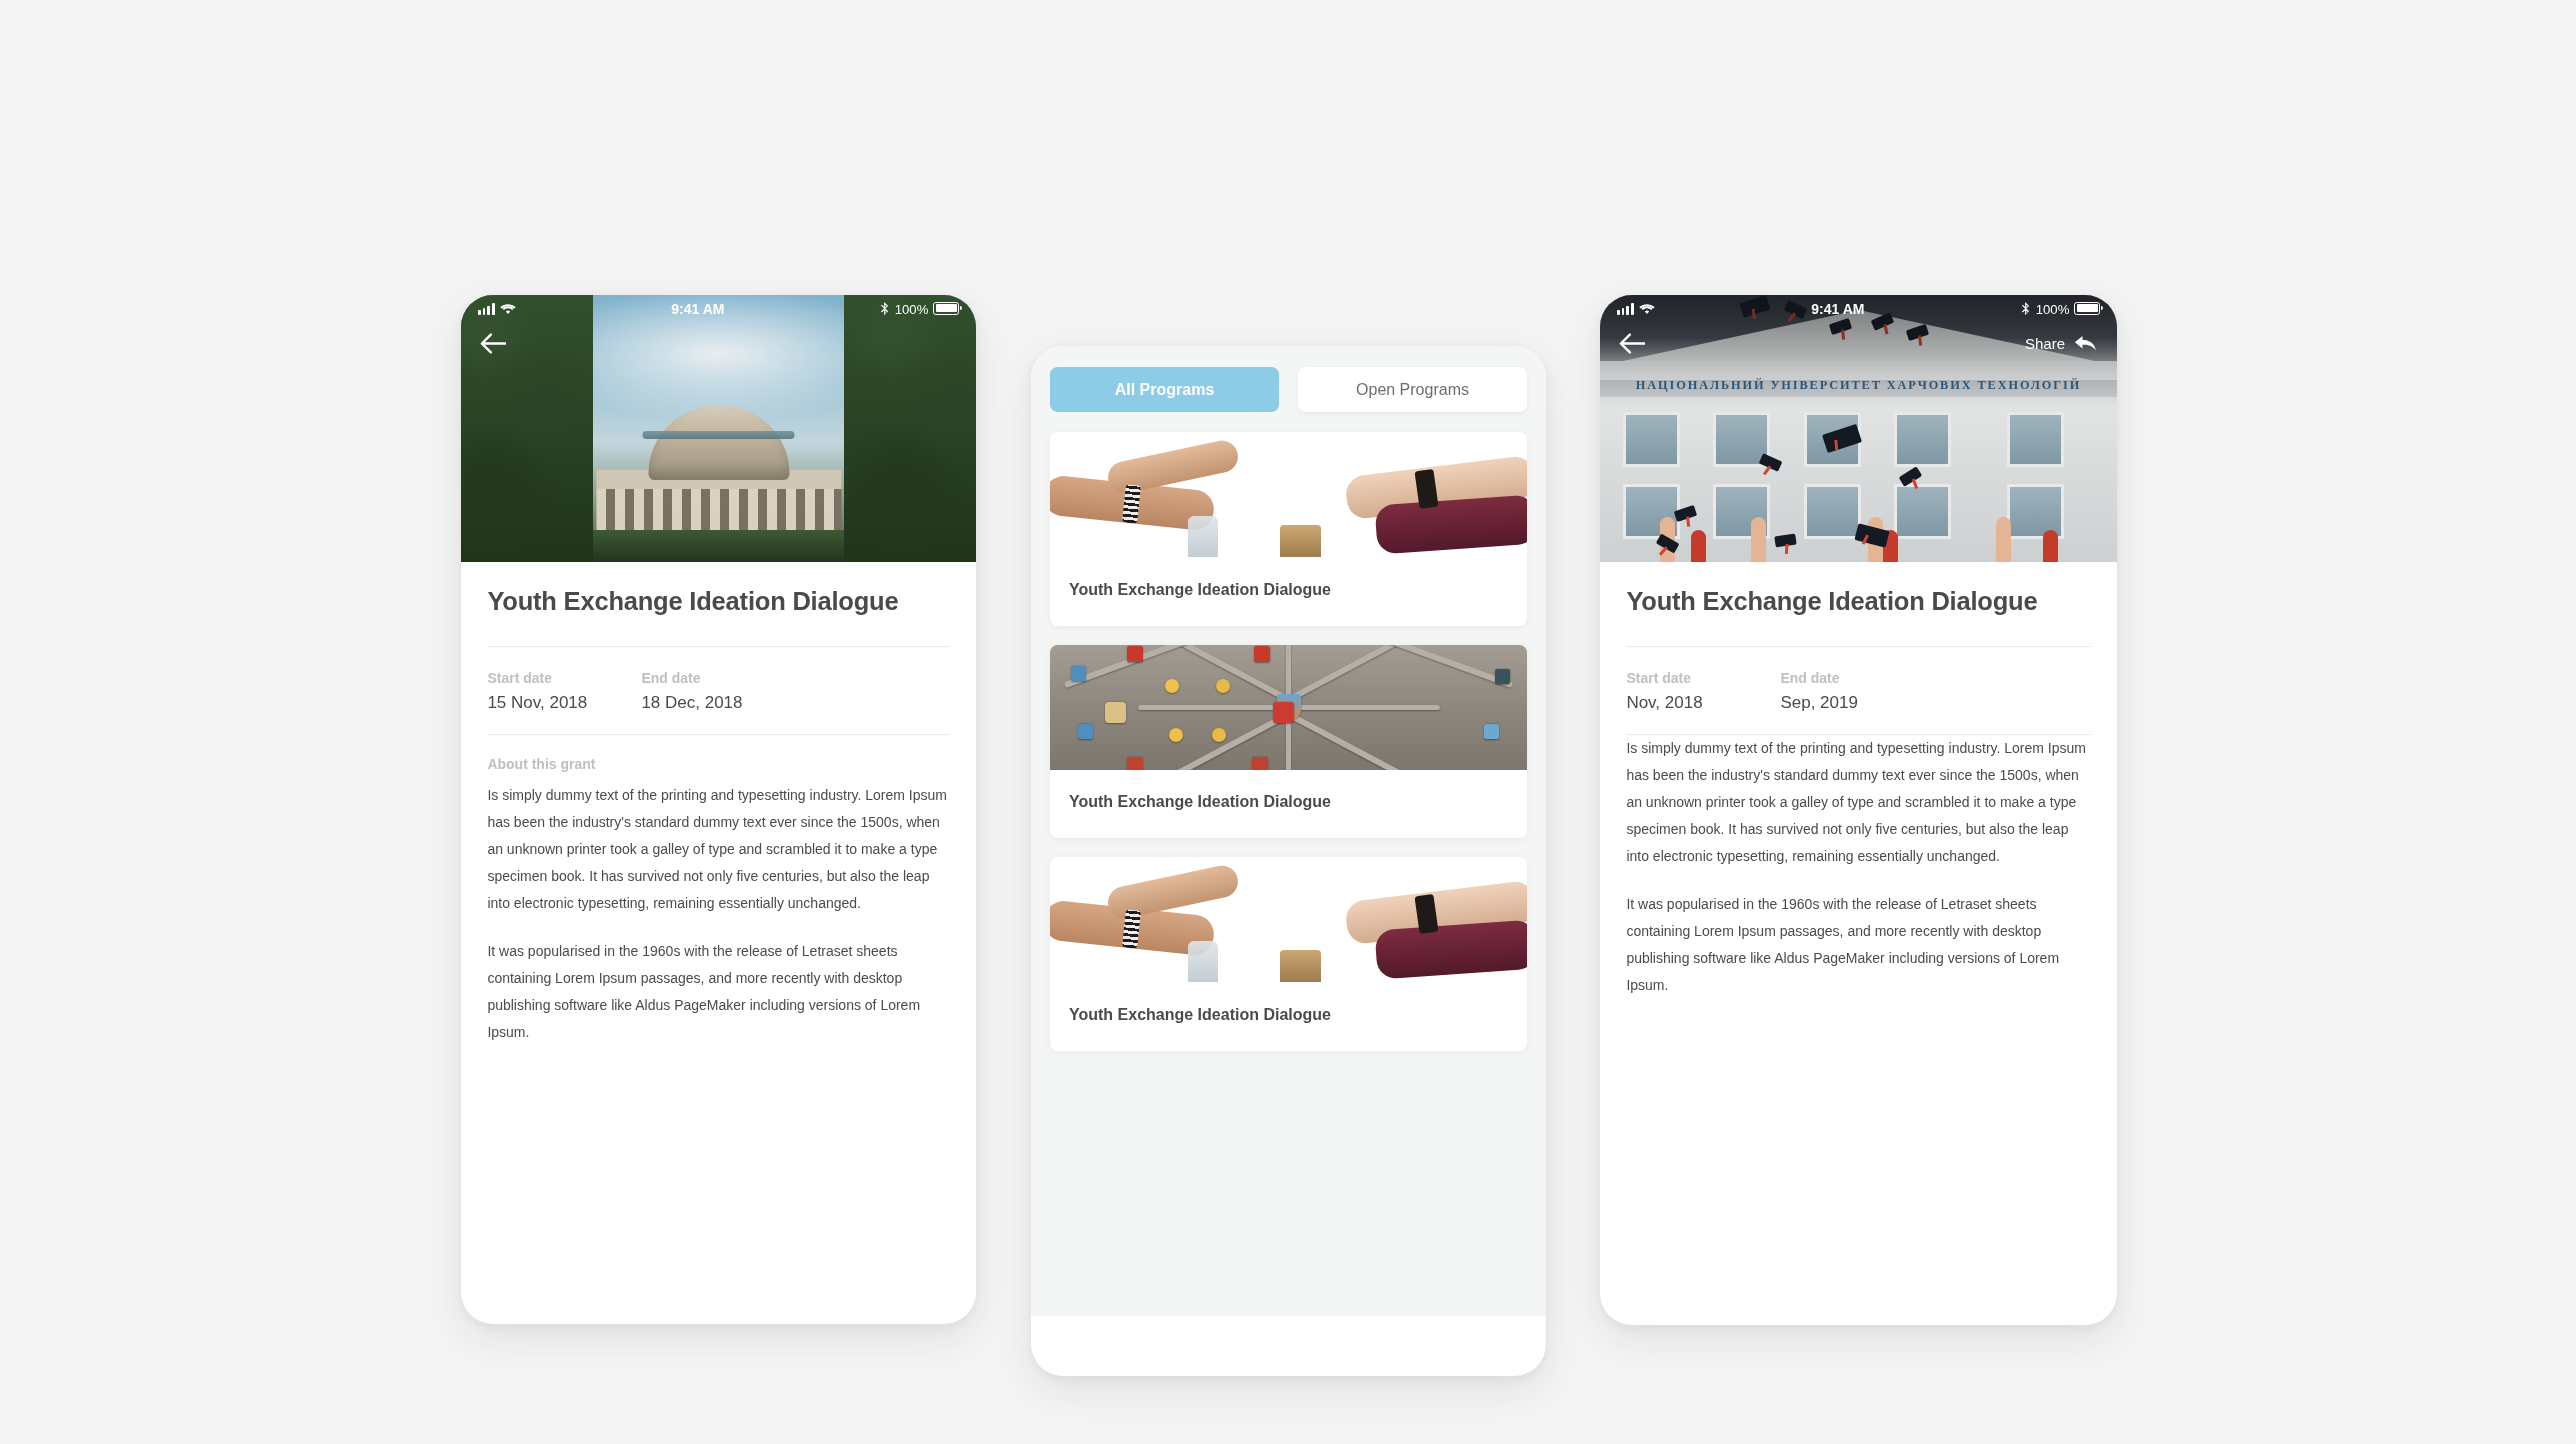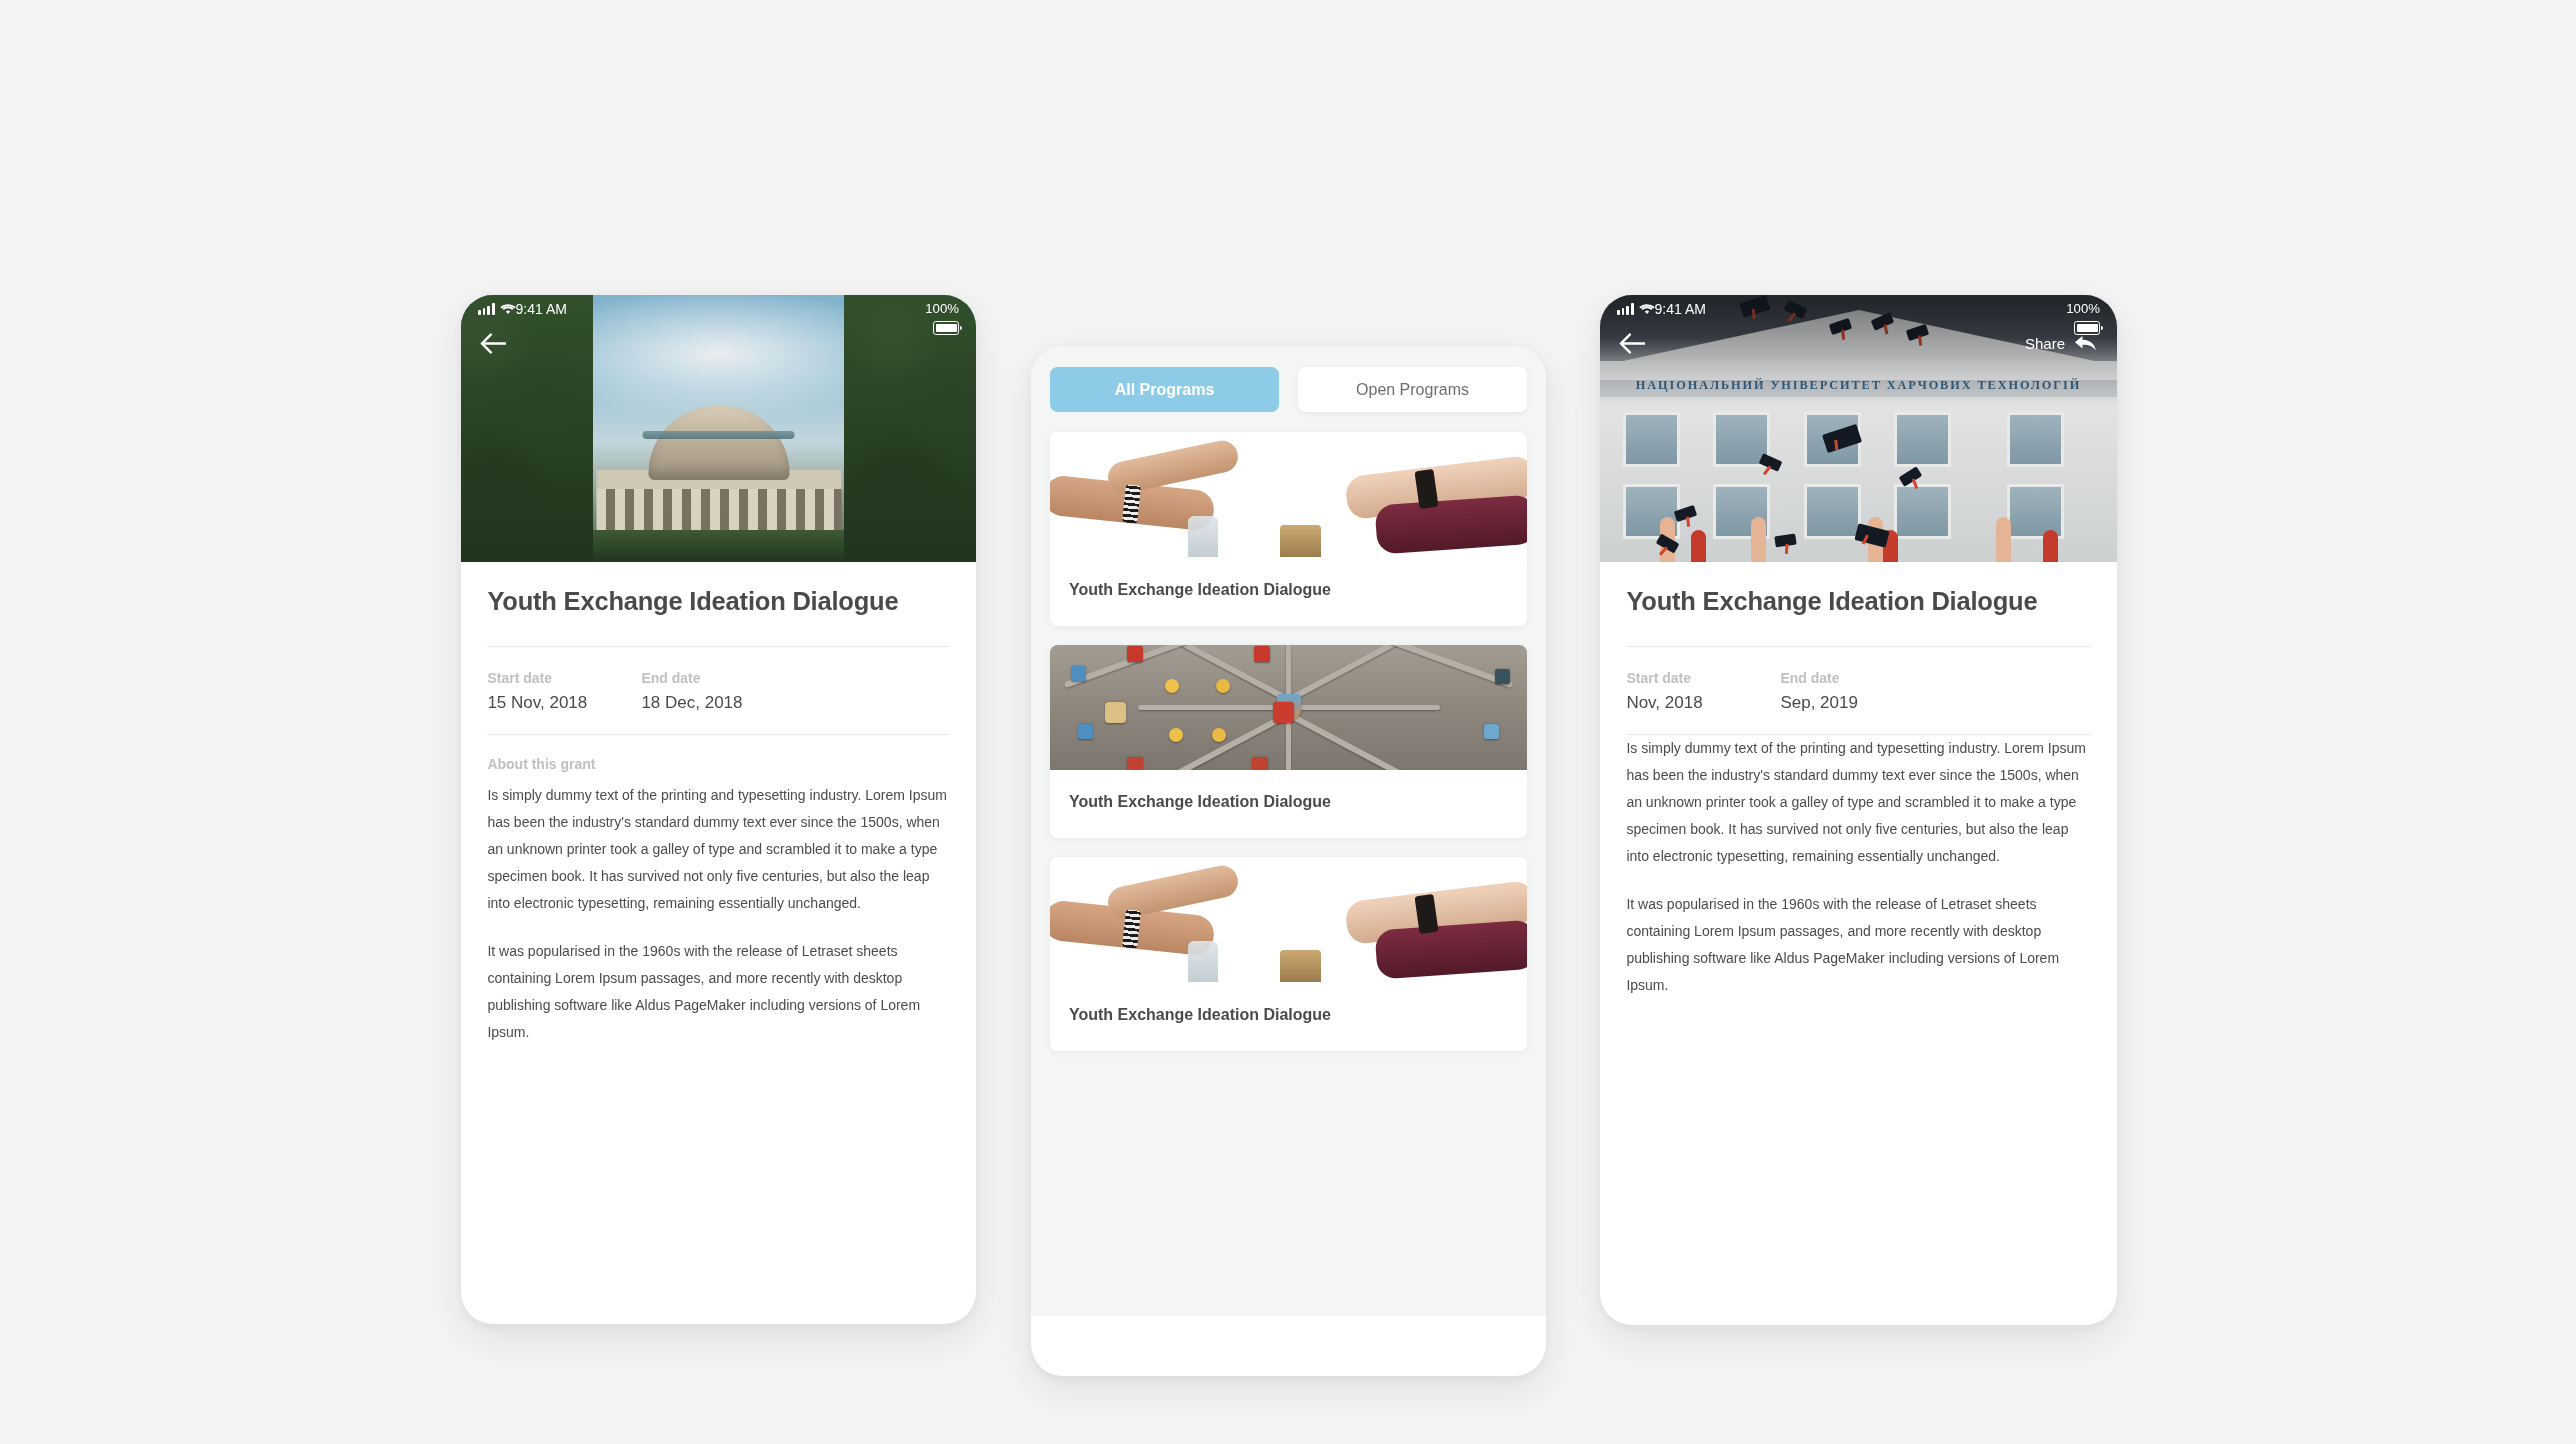--- a/index.html
+++ b/index.html
@@ -92,22 +92,22 @@
   .hand { position:absolute; bottom:0; width:15px; height:45px; background:#e4b495; border-radius:7.5px 7.5px 0 0; }
   .hand.red { background:#c43a2b; height:32px; }
 
   
   .statusbar {
     position:absolute; left:0; right:0; top:0; height:28px; z-index:6;
     display:flex; align-items:center; padding:0 17px; color:#fff;
     font-size:14px; font-weight:bold;
   }
   .sb-left { display:flex; align-items:center; gap:4.7px; }
-  .sb-mid { flex:1; font-weight:normal; font-size:14px; }
-  .sb-right { display:flex; align-items:flex-end; gap:5px;flex-direction:column; }
+  .sb-mid { flex:1; text-align:center; font-weight:bold; font-size:14px; }
+  .sb-right { display:flex; align-items:flex-start; gap:5px; }
   .bars { display:flex; align-items:flex-end; gap:1.9px; height:11.3px; }
   .bars i { display:block; width:2.8px; background:#fff; border-radius:0.9px; }
   .bars i:nth-child(1){height:4.7px} .bars i:nth-child(2){height:6.6px}
   .bars i:nth-child(3){height:8.5px} .bars i:nth-child(4){height:11.3px}
   .batt { width:23.6px; height:11.3px; border:1.5px solid #fff; border-radius:2.8px; position:relative; }
   .batt:before { content:""; position:absolute; inset:1.4px; background:#fff; border-radius:0.9px; }
   .batt:after { content:""; position:absolute; right:-3.8px; top:3.3px; width:1.9px; height:4.7px; background:#fff; border-radius:0 1.9px 1.9px 0;}
   .pct { font-size:13.2px; font-weight:normal; }
 
   

